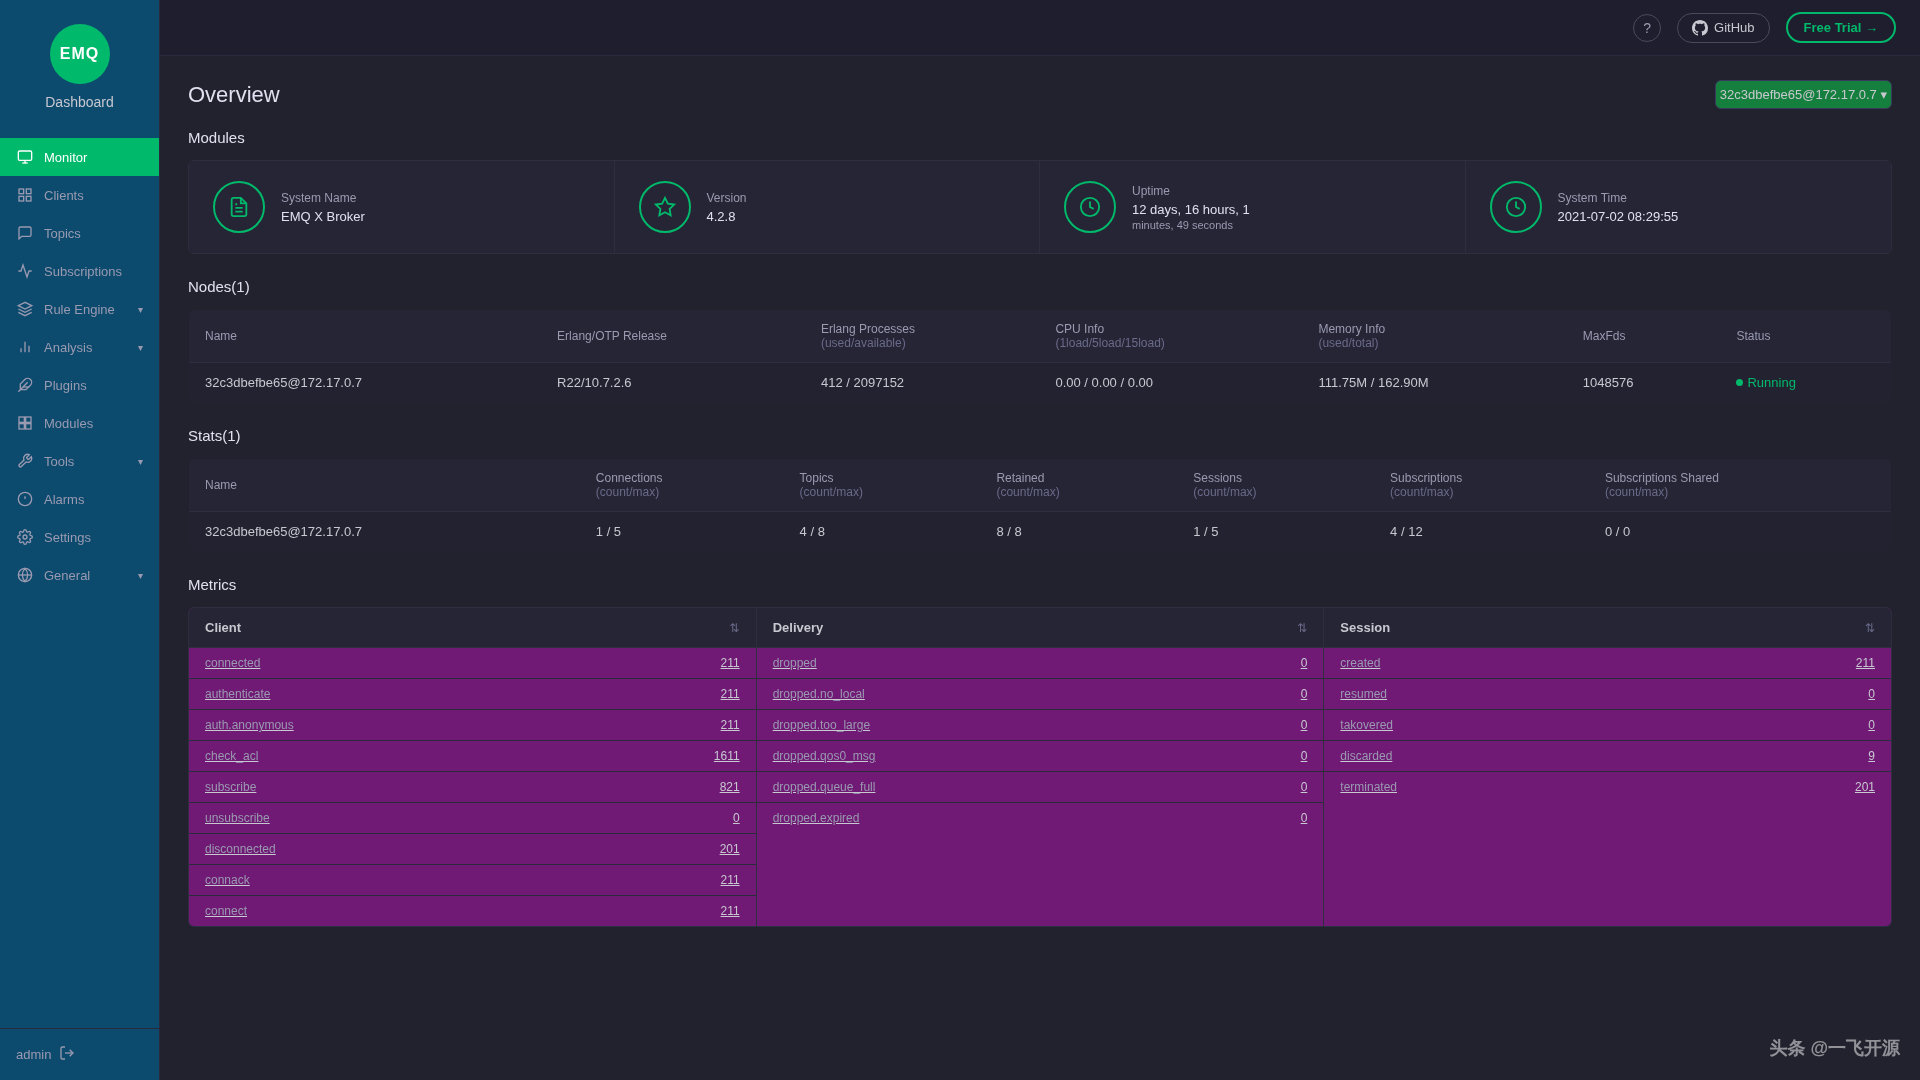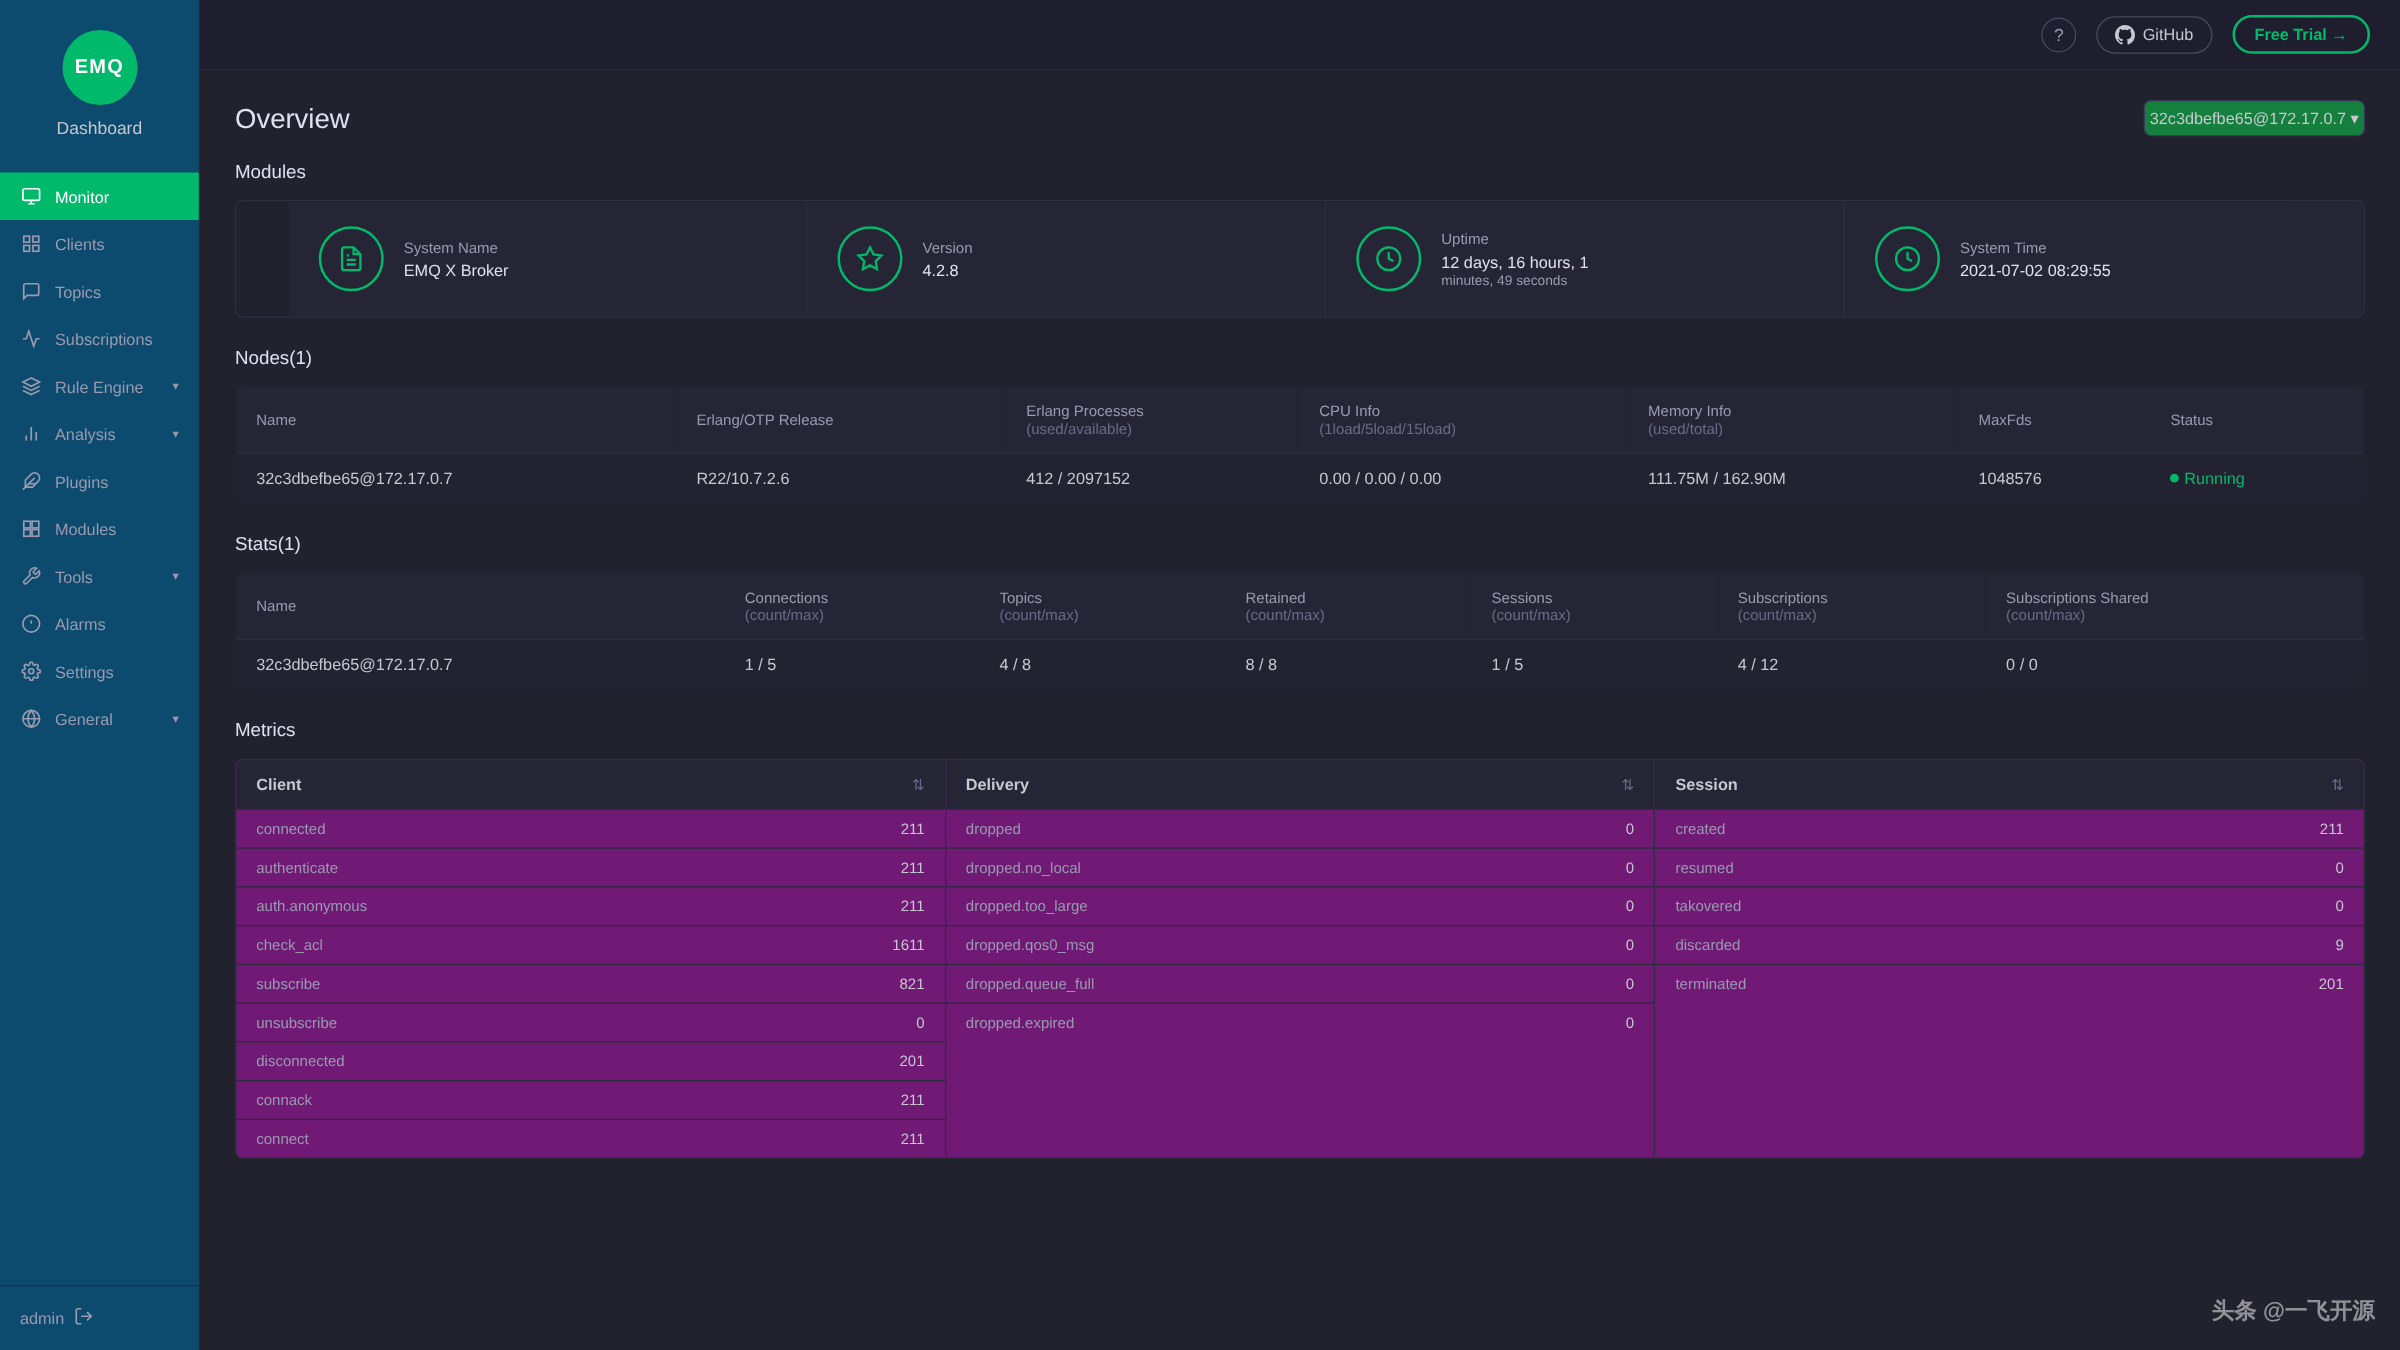--- a/index.html
+++ b/index.html
@@ -35,21 +35,21 @@
     .content::-webkit-scrollbar { width: 6px; }
     .content::-webkit-scrollbar-track { background: #1e1e2e; }
     .content::-webkit-scrollbar-thumb { background: #3a3a5e; border-radius: 3px; }
 
     .page-title { font-size: 22px; color: #e0e0f0; font-weight: 500; margin-bottom: 20px; display: flex; align-items: center; justify-content: space-between; }
     .node-selector { display: flex; align-items: center; gap: 8px; padding: 6px 4px; border: 1px solid #3a3a5e; border-radius: 6px; background: #15803d; color: #c8c8d0; font-size: 13px; cursor: pointer; }
 
     .section-title { font-size: 15px; color: #e0e0f0; font-weight: 500; margin-bottom: 14px; }
 
     
-    .broker-cards { display: grid; grid-template-columns: repeat(4, 1fr); gap: 0; margin-bottom: 24px; border: 1px solid #2e2e40; border-radius: 6px; overflow: hidden; padding-left: 42px; }
+    .broker-cards { display: grid; grid-template-columns: repeat(4, 1fr); gap: 0; margin-bottom: 24px; border: 1px solid #2e2e40; border-radius: 6px; overflow: hidden; }
     .broker-card { background: #252535; padding: 20px 24px; display: flex; align-items: center; gap: 16px; border-right: 1px solid #2e2e40; }
     .broker-card:last-child { border-right: none; }
     .broker-icon { width: 52px; height: 52px; border-radius: 50%; border: 2px solid #00b96b; display: flex; align-items: center; justify-content: center; color: #00b96b; font-size: 22px; flex-shrink: 0; }
     .broker-info { flex: 1; }
     .broker-label { color: #9a9ab0; font-size: 12px; margin-bottom: 4px; }
     .broker-value { color: #e0e0f0; font-size: 13px; font-weight: 500; }
     .broker-subvalue { color: #9a9ab0; font-size: 11px; margin-top: 2px; }
 
     
     .table-section { margin-bottom: 24px; }
@@ -62,21 +62,21 @@
     .status-running { color: #00b96b; display: flex; align-items: center; gap: 4px; }
     .status-dot { width: 7px; height: 7px; border-radius: 50%; background: #00b96b; }
 
     
     .metrics-section { }
     .metrics-grid { display: grid; grid-template-columns: repeat(3, 1fr); gap: 1px; background: #2e2e40; border: 1px solid #2e2e40; border-radius: 6px; overflow: hidden; }
     .metrics-col { background: #701a75; }
     .metrics-col-header { background: #252535; padding: 12px 16px; display: flex; align-items: center; justify-content: space-between; border-bottom: 1px solid #2e2e40; }
     .metrics-col-title { color: #c8c8d0; font-weight: 600; font-size: 13px; }
     .metrics-sort-icon { color: #6a6a8a; font-size: 12px; }
-    .metrics-row { display: flex; justify-content: space-between; padding: 8px 16px; border-bottom: 1px solid #2a2a3a; font-size: 12px; }
+    .metrics-row { display: flex; justify-content: space-between; padding: 8px 16px; border-bottom: 1px solid #2a2a3a; font-size: 12px; text-decoration: underline; }
     .metrics-row:last-child { border-bottom: none; }
     .metrics-key { color: #9a9ab0; }
     .metrics-val { color: #c8c8d0; }
 
     
     .watermark { position: fixed; bottom: 20px; right: 20px; color: rgba(255,255,255,0.5); font-size: 18px; font-weight: bold; pointer-events: none; }
   </style>
 </head>
 <body>
 

